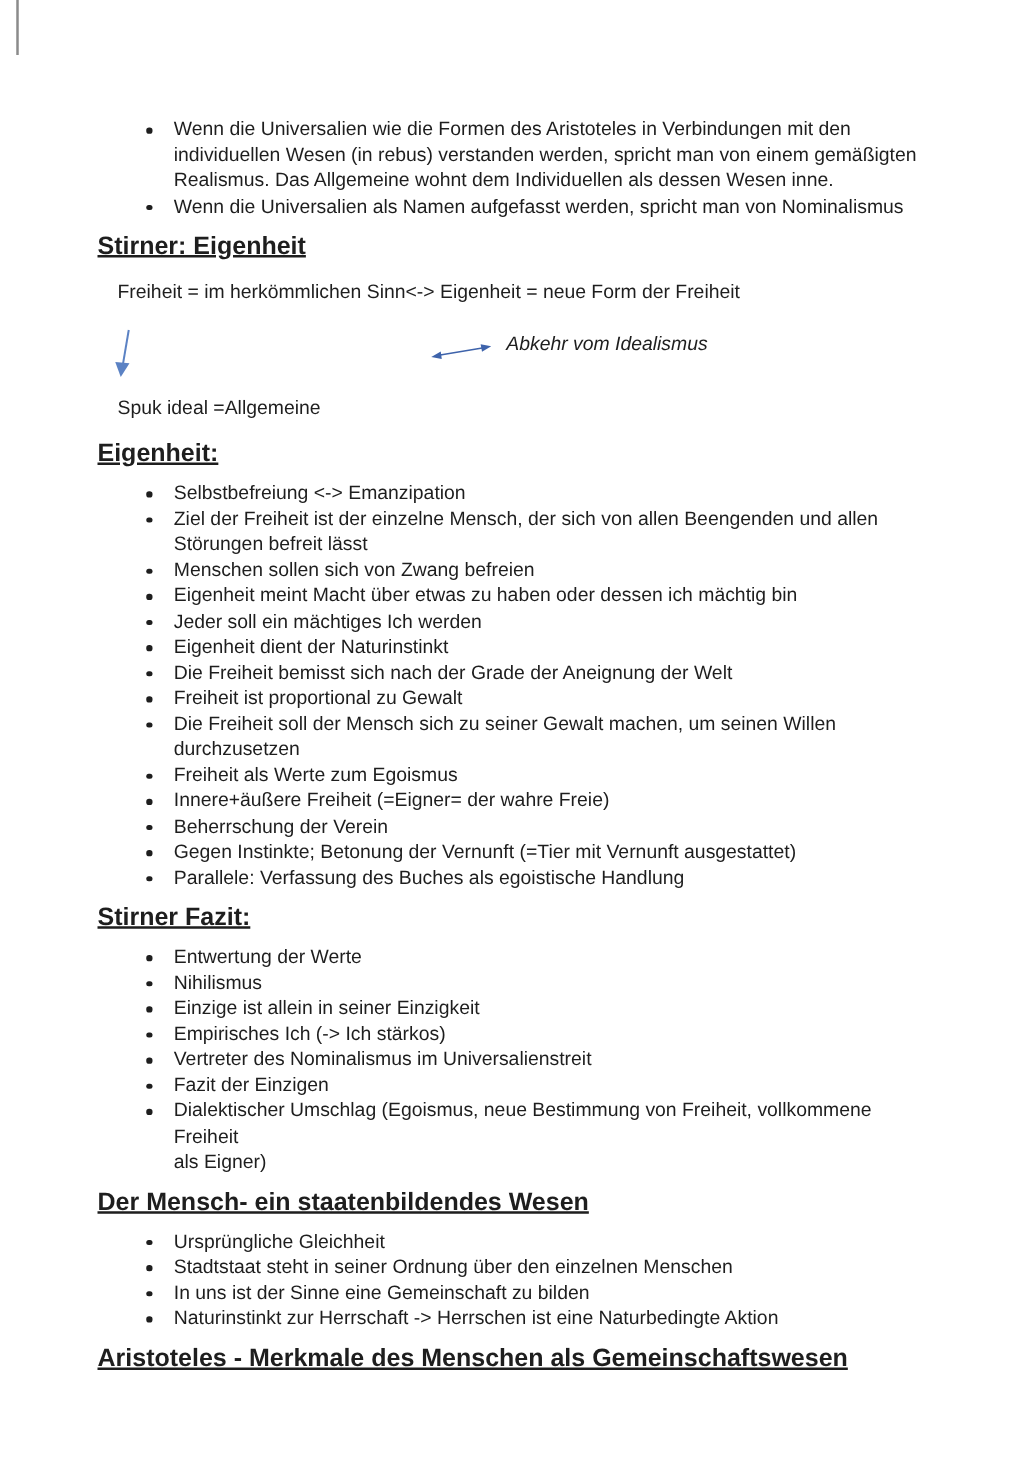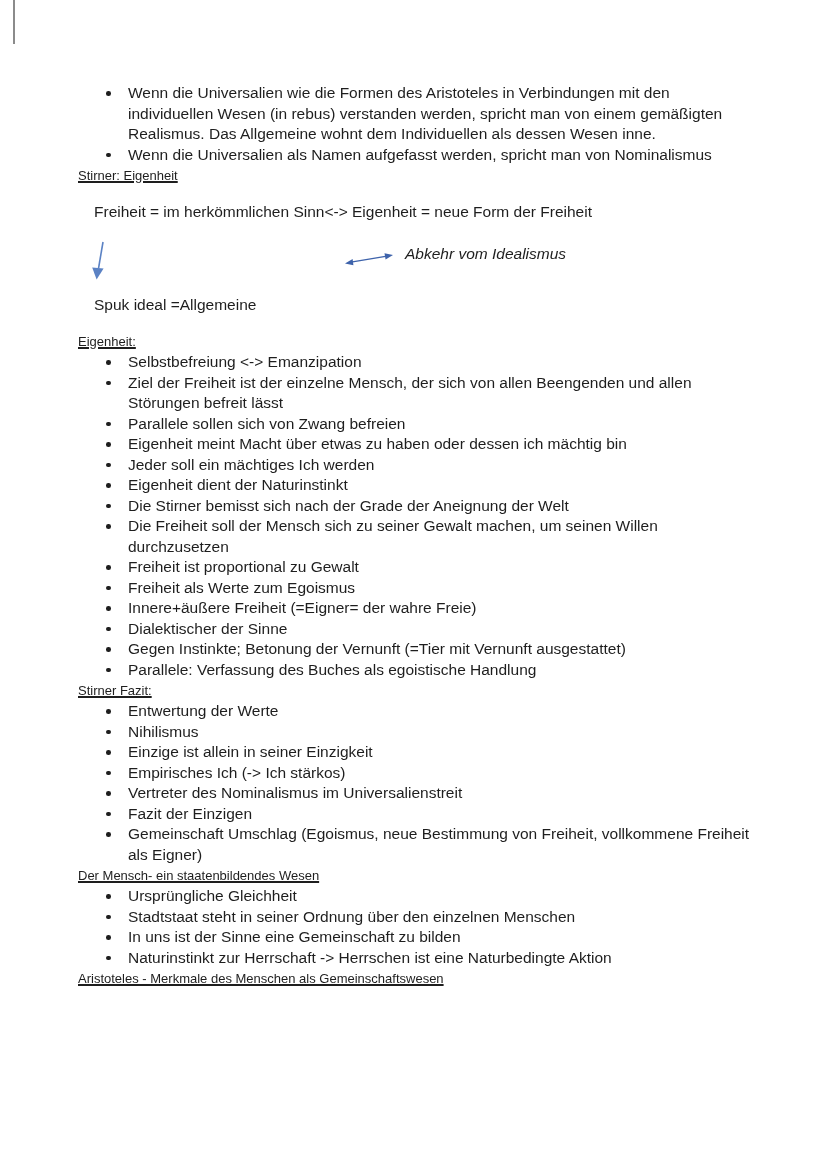--- a/index.html
+++ b/index.html
@@ -20,26 +20,26 @@
   }
 
   .content {
     position: absolute; left: 78px; top: 83px;
     width: 676px;
     font-size: 15.5px; line-height: 20.5px;
   }
 
   p.doc-par { margin: 16px; white-space: pre-line; }
   h2.doc-heading {
-    font-size: 13px; font-weight: normal; line-height: 21px;
+    font-size: 20px; font-weight: bold; line-height: 21px;
     text-decoration: underline; text-decoration-thickness: 1.5px;
     margin: 0;
   }
 
-  ul.doc-list { margin: 0; padding: 0 0 0 50px; list-style: none; }
+  ul.doc-list { margin: 11px; padding: 0 0 0 50px; list-style: none; }
   ul.doc-list li {
     position: relative; white-space: pre-line;
   }
   ul.doc-list li::before {
     content: ""; position: absolute; left: -22px; top: 8px;
     width: 4.6px; height: 4.6px; border-radius: 50%;
     background: #1e1e1e;
   }
   .mb14 { margin-bottom: 14px; }
   .mb10 { margin-bottom: 10px; }
@@ -85,45 +85,45 @@
     </div>
 
     <p class="doc-par mb10">Spuk ideal =Allgemeine</p>
 
     <h2 class="doc-heading mb10">Eigenheit:</h2>
 
     <ul class="doc-list mb0">
         <li>Selbstbefreiung &lt;-&gt; Emanzipation</li>
         <li>Ziel der Freiheit ist der einzelne Mensch, der sich von allen Beengenden und allen
 Störungen befreit lässt</li>
-        <li>Parallele sollen sich von Zwang befreien</li>
+        <li>Menschen sollen sich von Zwang befreien</li>
         <li>Eigenheit meint Macht über etwas zu haben oder dessen ich mächtig bin</li>
         <li>Jeder soll ein mächtiges Ich werden</li>
         <li>Eigenheit dient der Naturinstinkt</li>
-        <li>Die Stirner bemisst sich nach der Grade der Aneignung der Welt</li>
+        <li>Die Freiheit bemisst sich nach der Grade der Aneignung der Welt</li>
+        <li>Freiheit ist proportional zu Gewalt</li>
         <li>Die Freiheit soll der Mensch sich zu seiner Gewalt machen, um seinen Willen
 durchzusetzen</li>
-        <li>Freiheit ist proportional zu Gewalt</li>
         <li>Freiheit als Werte zum Egoismus</li>
         <li>Innere+äußere Freiheit (=Eigner= der wahre Freie)</li>
-        <li>Dialektischer der Sinne</li>
+        <li>Beherrschung der Verein</li>
         <li>Gegen Instinkte; Betonung der Vernunft (=Tier mit Vernunft ausgestattet)</li>
         <li>Parallele: Verfassung des Buches als egoistische Handlung</li>
       </ul>
 
     <h2 class="doc-heading mb9">Stirner Fazit:</h2>
 
     <ul class="doc-list mb6">
         <li>Entwertung der Werte</li>
         <li>Nihilismus</li>
         <li>Einzige ist allein in seiner Einzigkeit</li>
         <li>Empirisches Ich (-&gt; Ich stärkos)</li>
         <li>Vertreter des Nominalismus im Universalienstreit</li>
         <li>Fazit der Einzigen</li>
-        <li>Gemeinschaft Umschlag (Egoismus, neue Bestimmung von Freiheit, vollkommene Freiheit
+        <li>Dialektischer Umschlag (Egoismus, neue Bestimmung von Freiheit, vollkommene Freiheit
 als Eigner)</li>
       </ul>
 
     <h2 class="doc-heading mb10">Der Mensch- ein staatenbildendes Wesen</h2>
 
     <ul class="doc-list mb9">
         <li>Ursprüngliche Gleichheit</li>
         <li>Stadtstaat steht in seiner Ordnung über den einzelnen Menschen</li>
         <li>In uns ist der Sinne eine Gemeinschaft zu bilden</li>
         <li>Naturinstinkt zur Herrschaft -&gt; Herrschen ist eine Naturbedingte Aktion</li>

